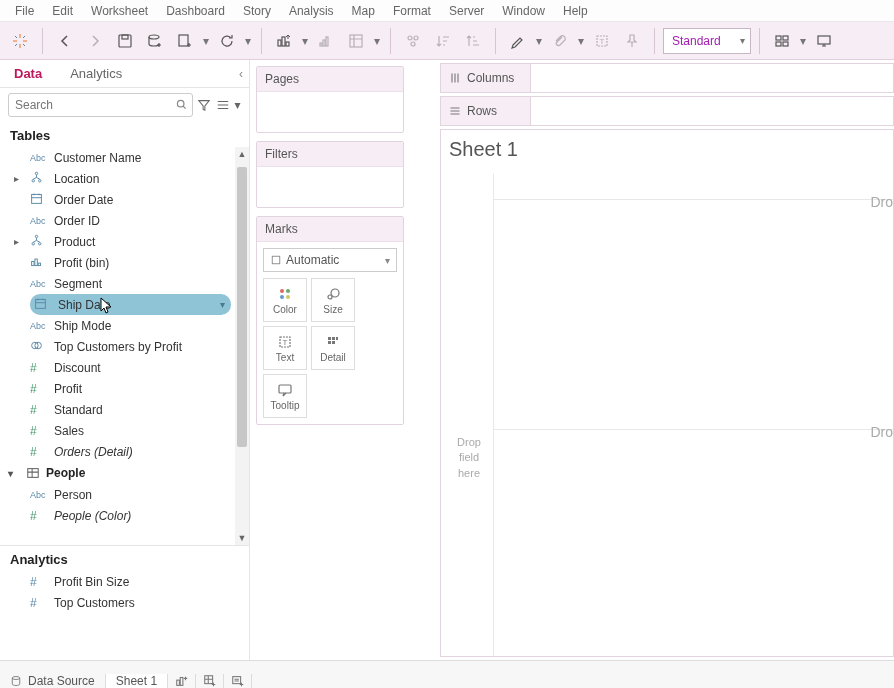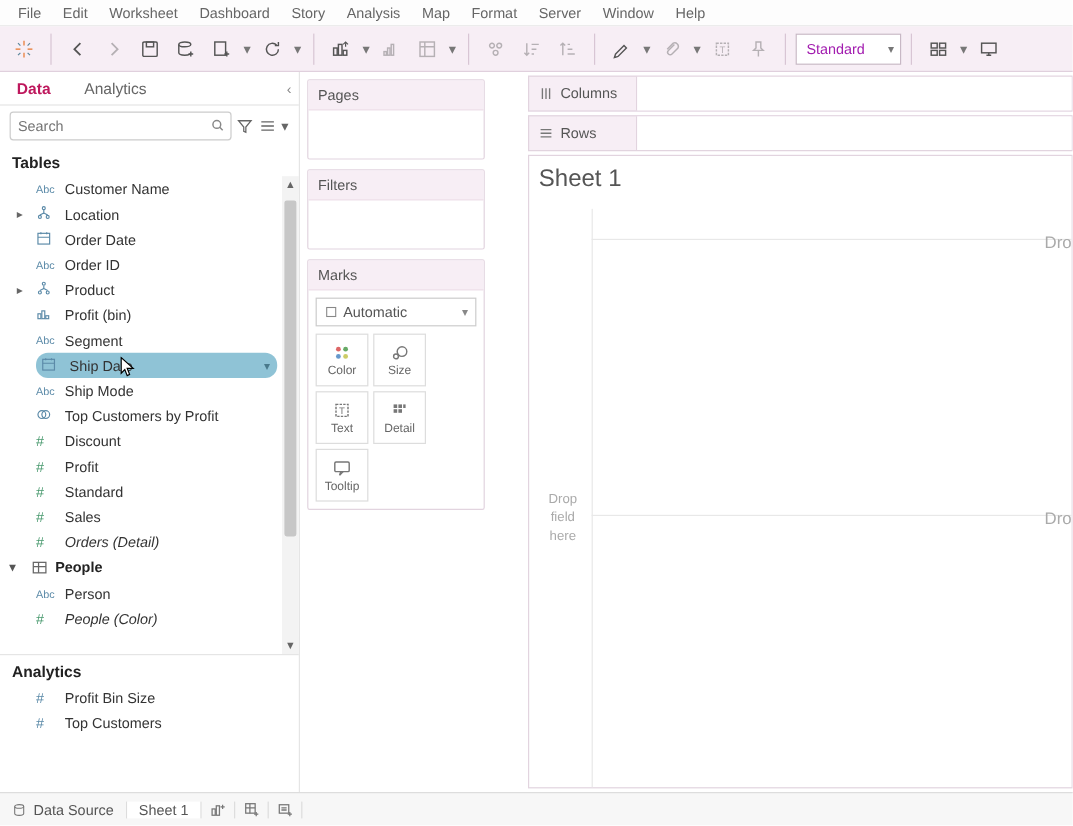--- a/index.html
+++ b/index.html
@@ -78,25 +78,25 @@
 
 .vizcol { flex:1; display:flex; flex-direction:column; padding:3px 0 3px 3px; gap:3px; background:#fff; overflow:hidden; }
 .shelf-row { height:30px; border:1px solid #e2d4df; display:flex; align-items:center; background:#f7eef5; }
 .shelf-label { width:90px; padding:0 8px; display:flex; align-items:center; gap:6px; color:#555; font-size:12px; border-right:1px solid #e2d4df; height:100%; }
 .shelf-drop { flex:1; background:#fff; height:100%; margin:0; }
 .viz-canvas { flex:1; border:1px solid #e2d4df; position:relative; background:#fff; }
 .viz-title { position:absolute; left:8px; top:8px; font-size:20px; font-weight:300; color:#555; }
 .viz-guides { position:absolute; left:0; right:0; top:44px; bottom:0; }
 .viz-guides .vline { position:absolute; left:52px; top:0; bottom:0; width:1px; background:#e8e8e8; }
 .viz-guides .hline { position:absolute; left:52px; right:0; height:1px; background:#e8e8e8; }
-.drop-hint { position:absolute; left:8px; width:40px; text-align:center; color:#aaa; font-size:11px; line-height:1.4; }
+.drop-hint { position:absolute; left:8px; width:40px; text-align:center; color:#aaa; font-size:11px; line-height:1.4;margin-top:26px; }
 .drop-hint-right { position:absolute; right:0; color:#aaa; font-size:14px; }
 
 
-.bottombar { height:28px; border-top:1px solid #ddd; display:flex; align-items:center; background:#f7f7f7; }
+.bottombar { height:28px; border-top:1px solid #ddd; display:flex; align-items:flex-end; background:#f7f7f7; }
 .bt-tab { padding:0 10px; display:flex; align-items:center; gap:6px; border-right:1px solid #ddd; font-size:12px; color:#555; }
 .bt-tab.active { background:#fff; }
 .bt-icn { width:28px; display:flex; align-items:center; justify-content:center; border-right:1px solid #ddd; color:#777; }
 
 
 .cursor { position:absolute; width:14px; height:18px; pointer-events:none; }
 </style>
 </head>
 <body>
 

